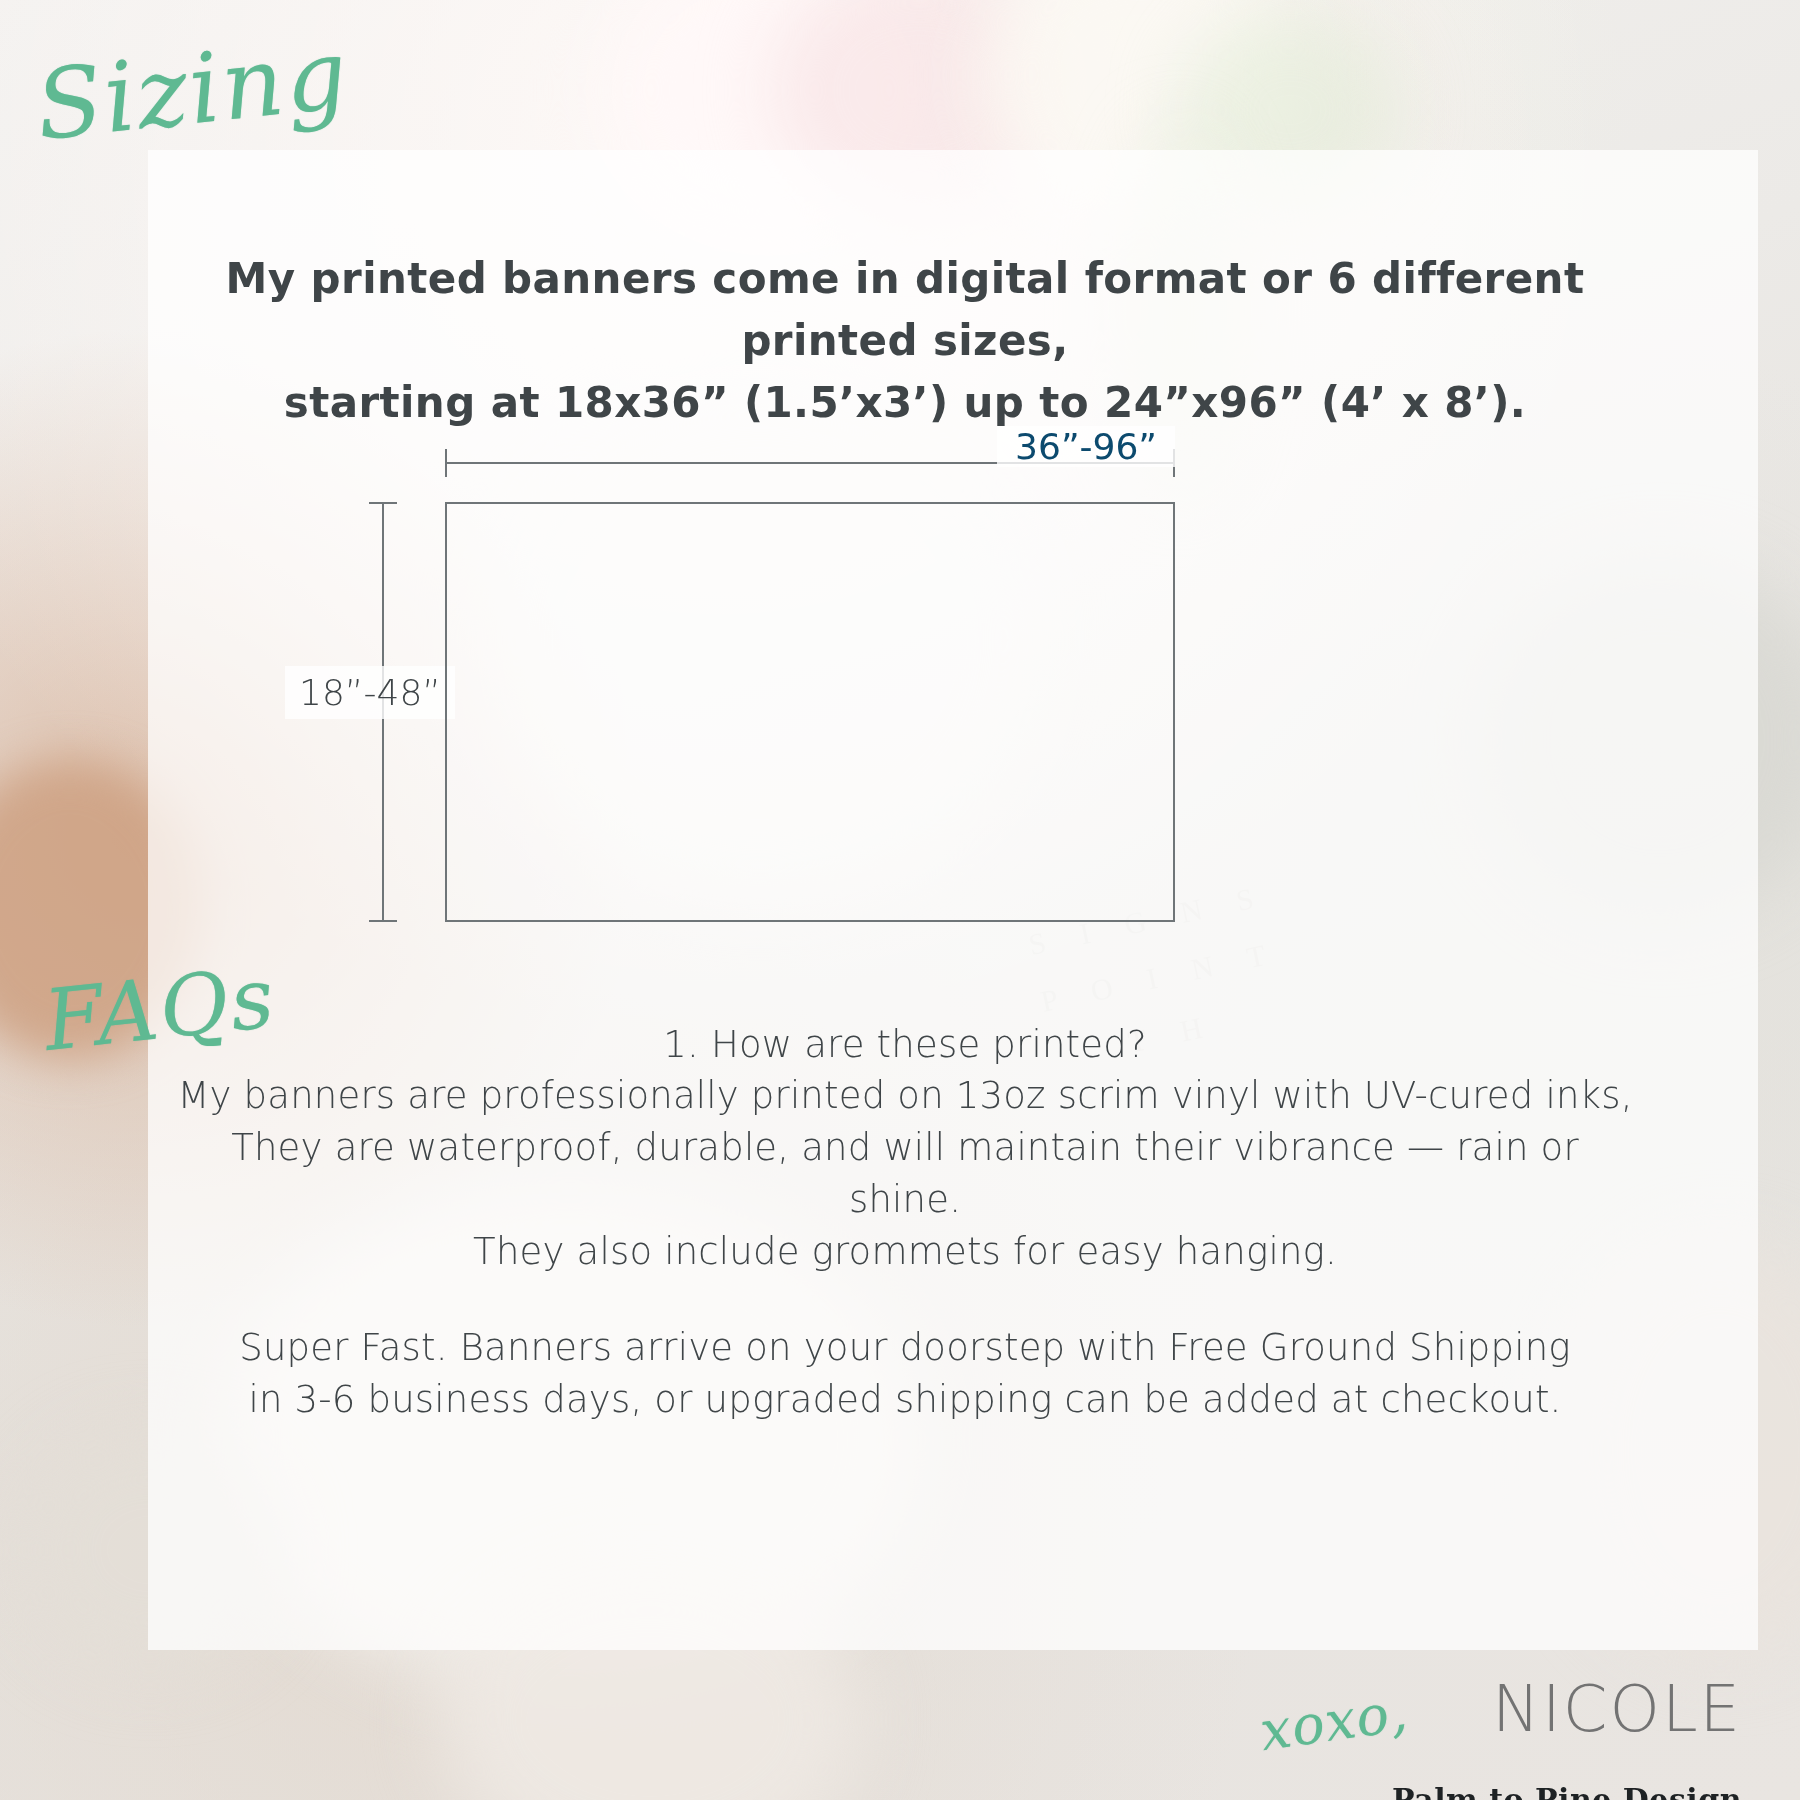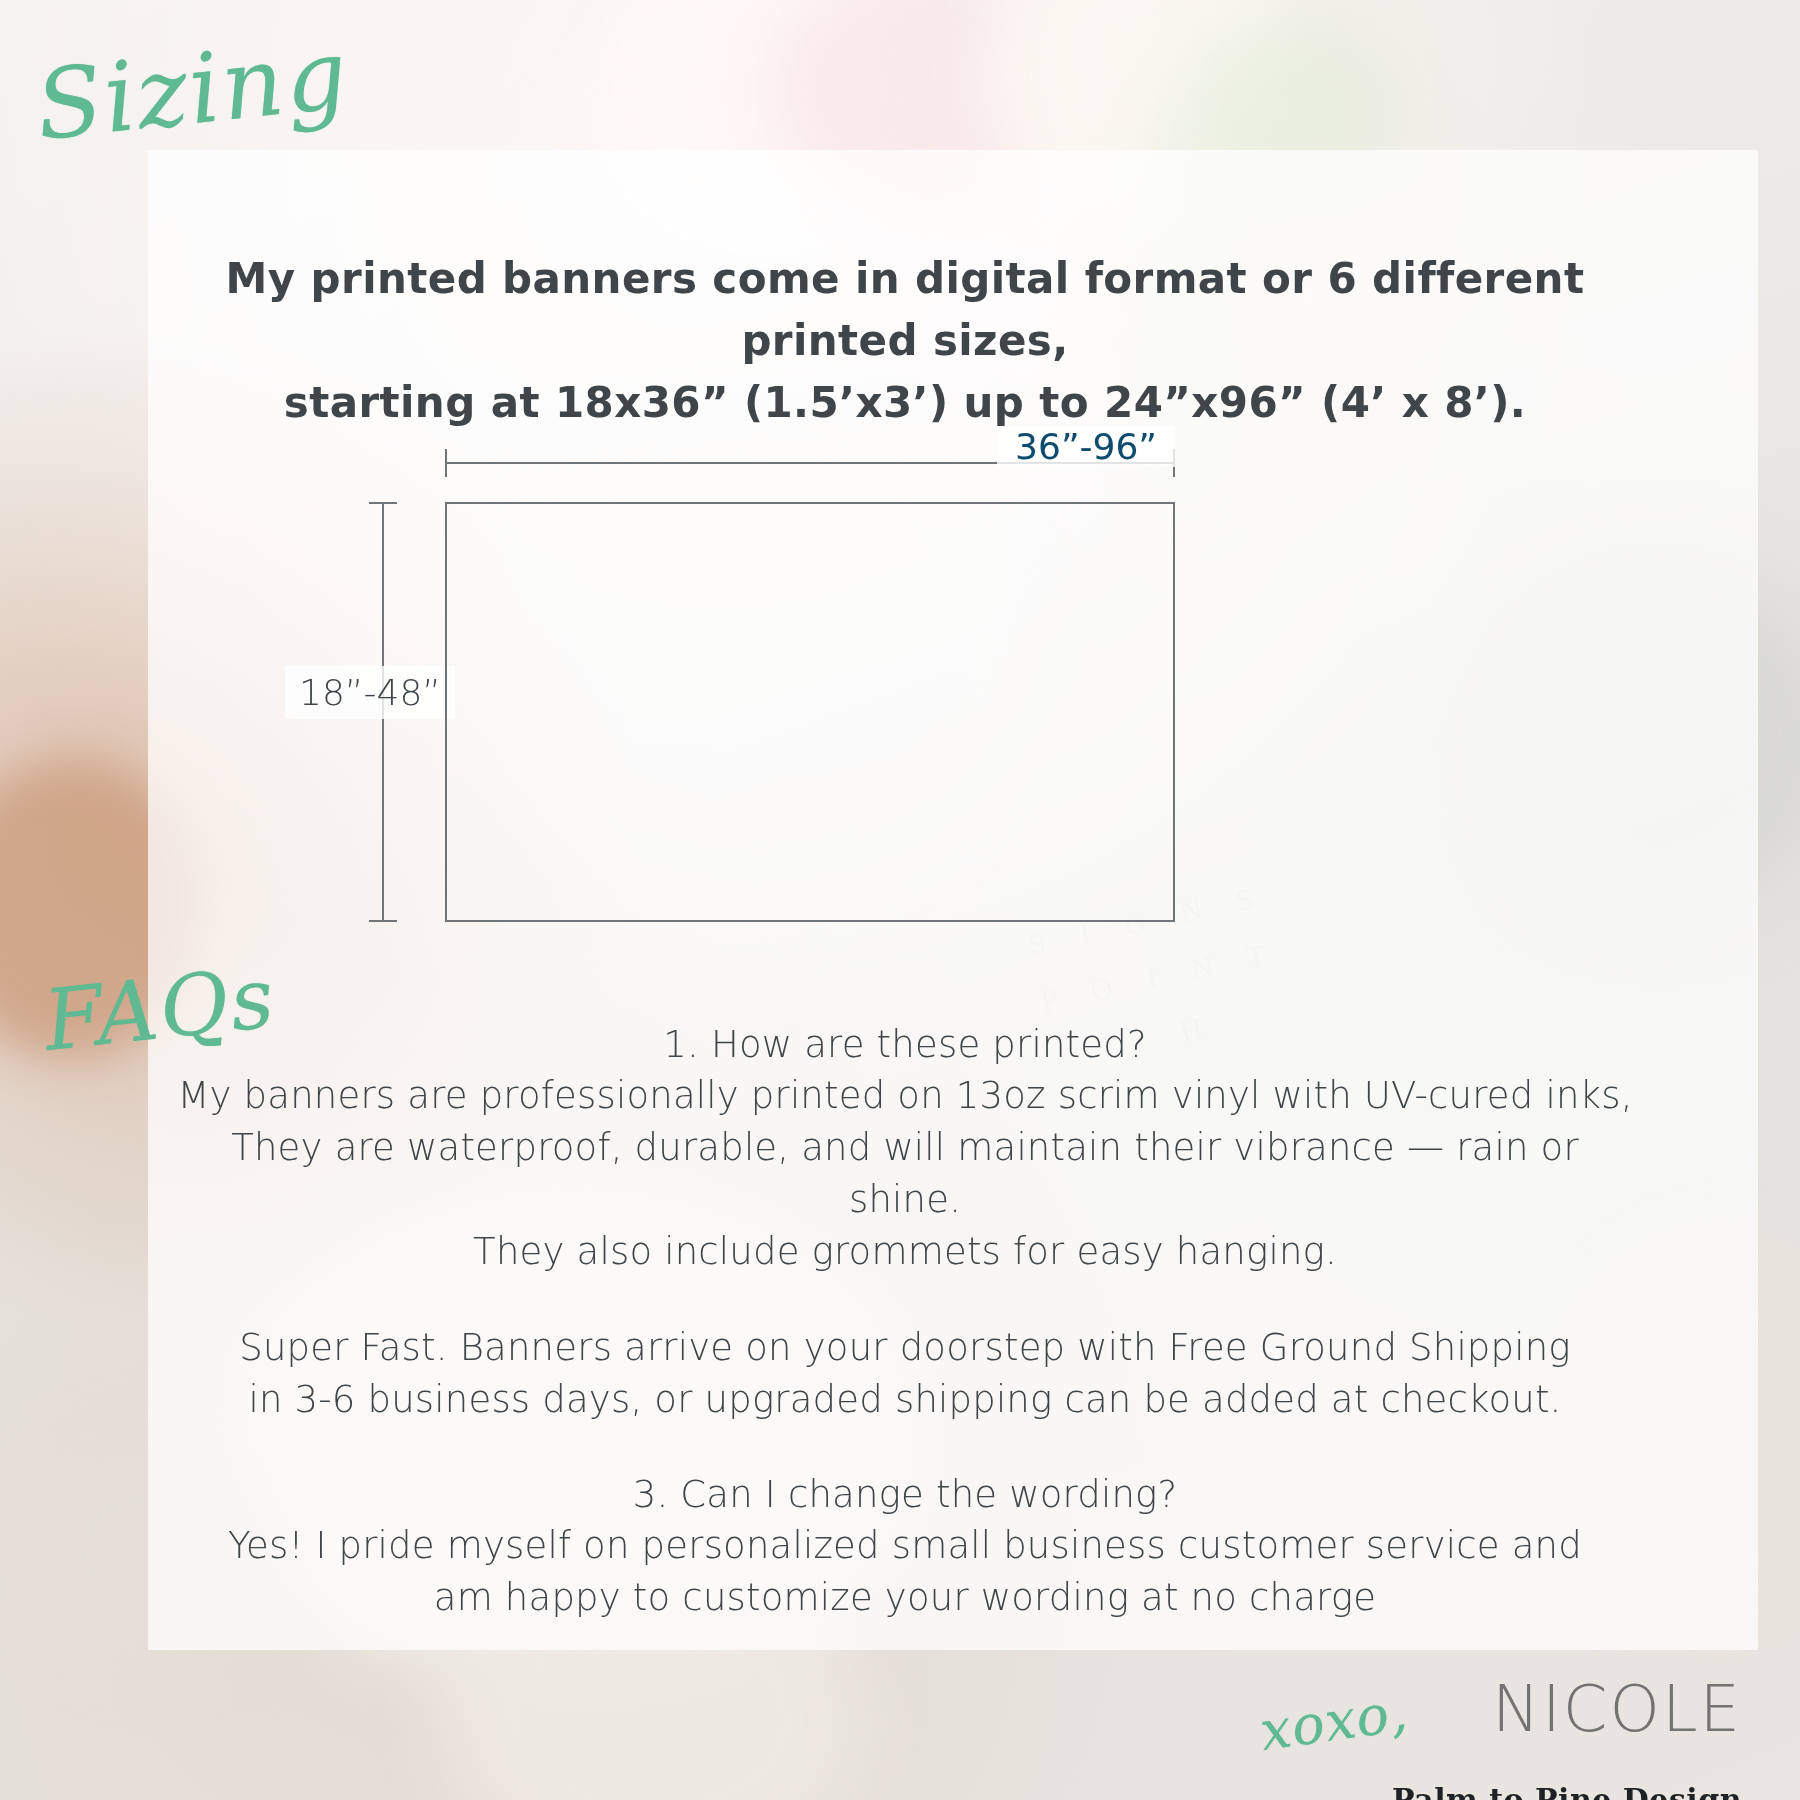--- a/index.html
+++ b/index.html
@@ -315,25 +315,20 @@
       <div class="faq-a">My banners are professionally printed on 13oz scrim vinyl with UV-cured inks,</div>
       <div class="faq-a">They are waterproof, durable, and will maintain their vibrance — rain or shine.</div>
       <div class="faq-a">They also include grommets for easy hanging.</div>
     </div>
 
     <div class="faq-item">
       <div class="faq-a">Super Fast. Banners arrive on your doorstep with Free Ground Shipping</div>
       <div class="faq-a">in 3-6 business days, or upgraded shipping can be added at checkout.</div>
     </div>
 
-    <div class="faq-item">
-      <div class="faq-q">3. Can I change the wording?</div>
-      <div class="faq-a">Yes! I pride myself on personalized small business customer service and</div>
-      <div class="faq-a">am happy to customize your wording at no charge</div>
-    </div>
 
   </div>
 
   <div class="script script-xoxo">xoxo,</div>
   <div class="sig-name">NICOLE</div>
   <div class="sig-brand">Palm to Pine Design</div>
 
 </div>
 
 </body></html>

